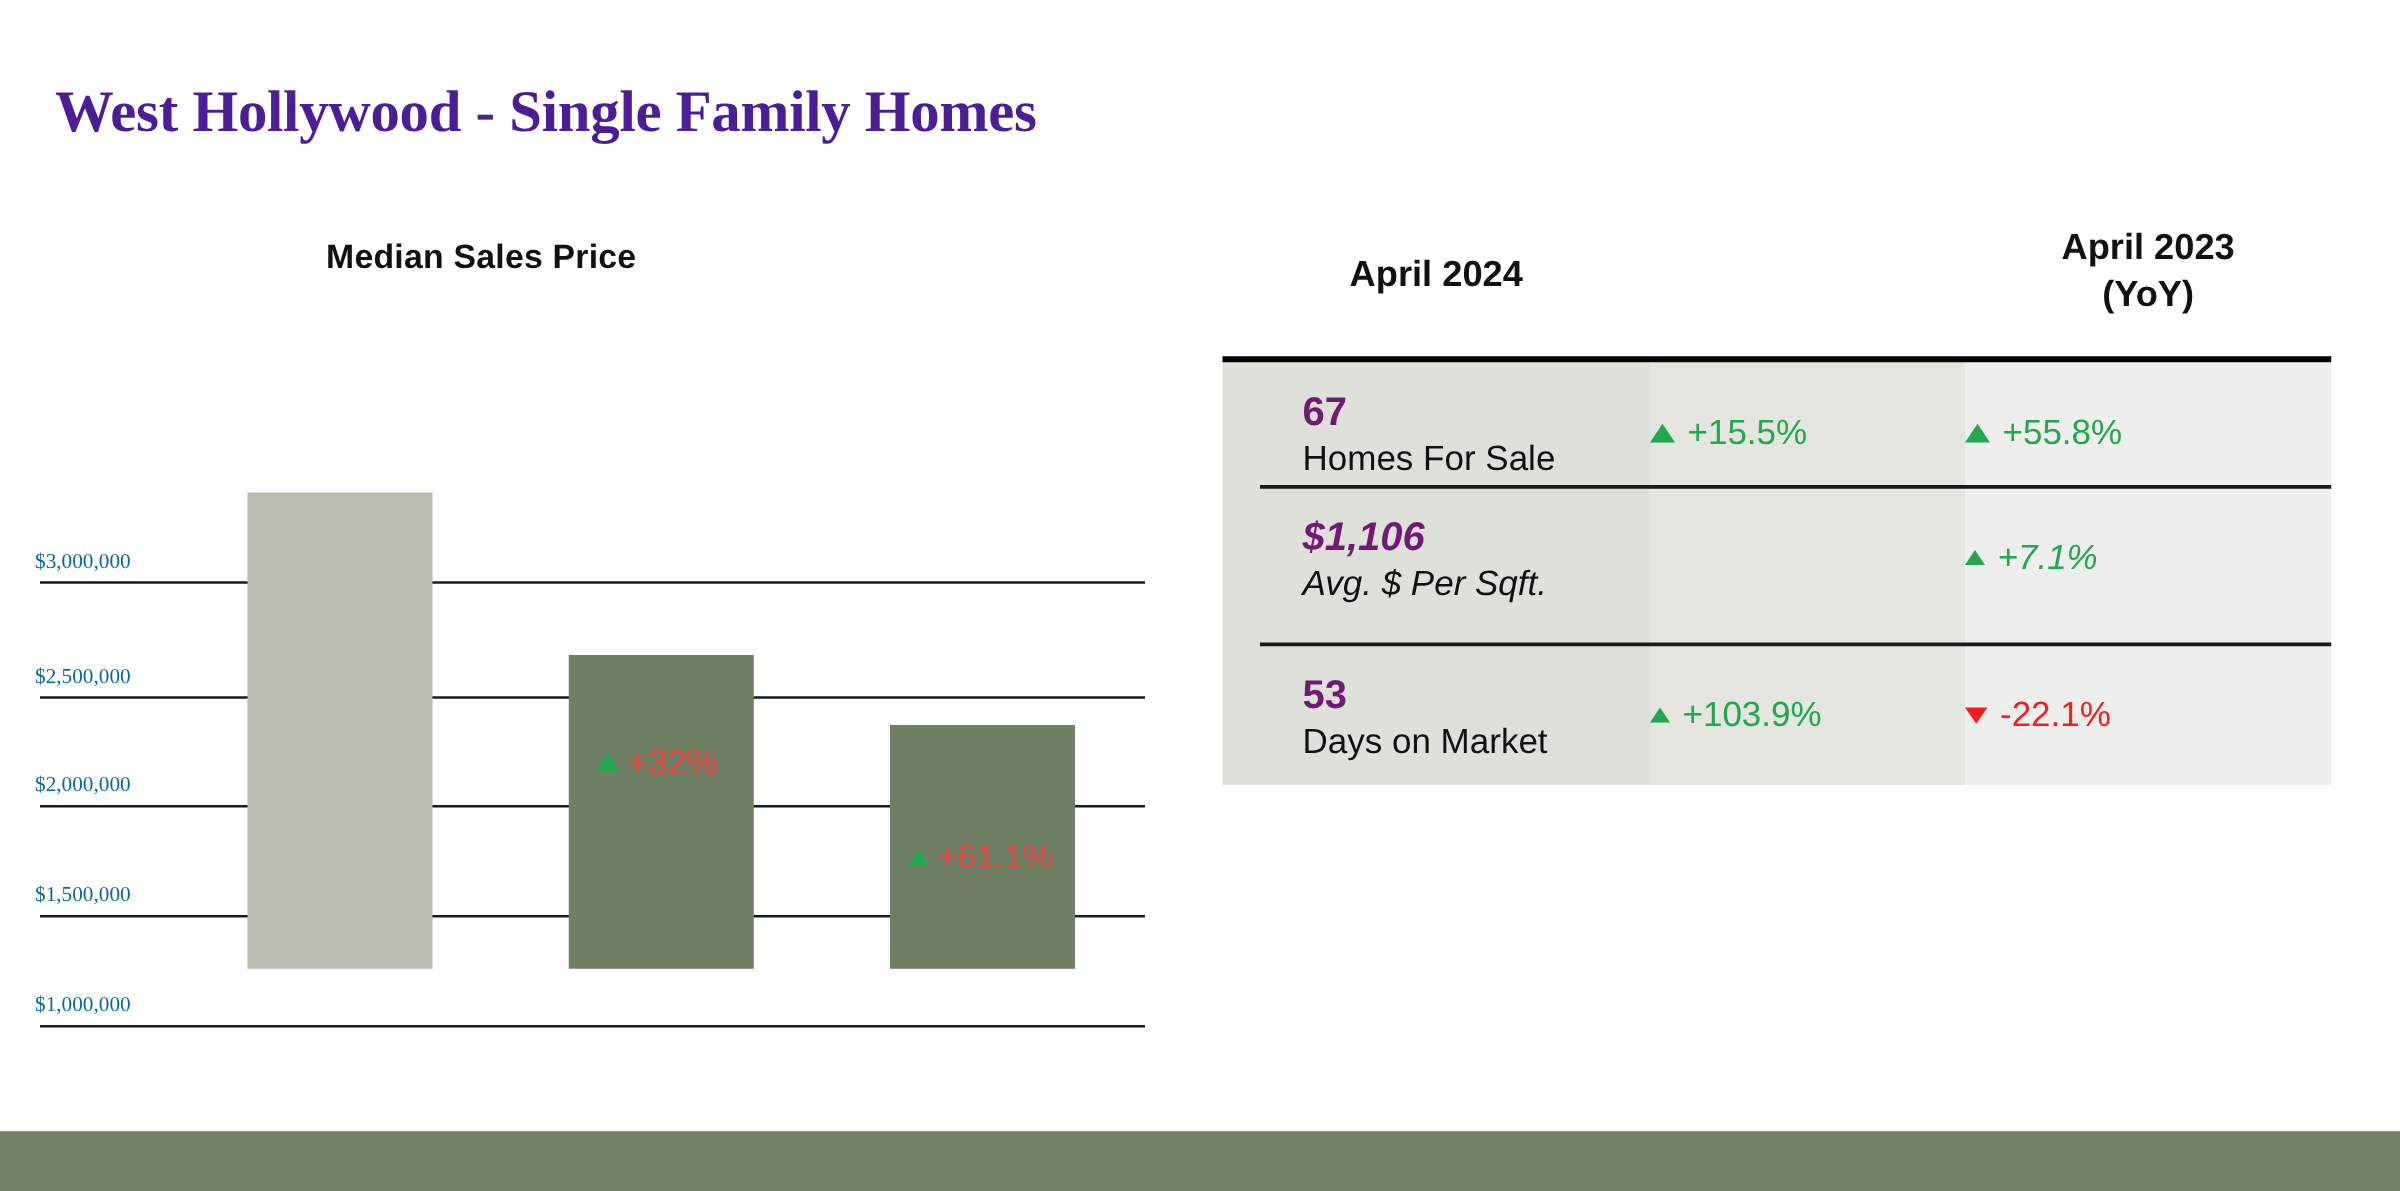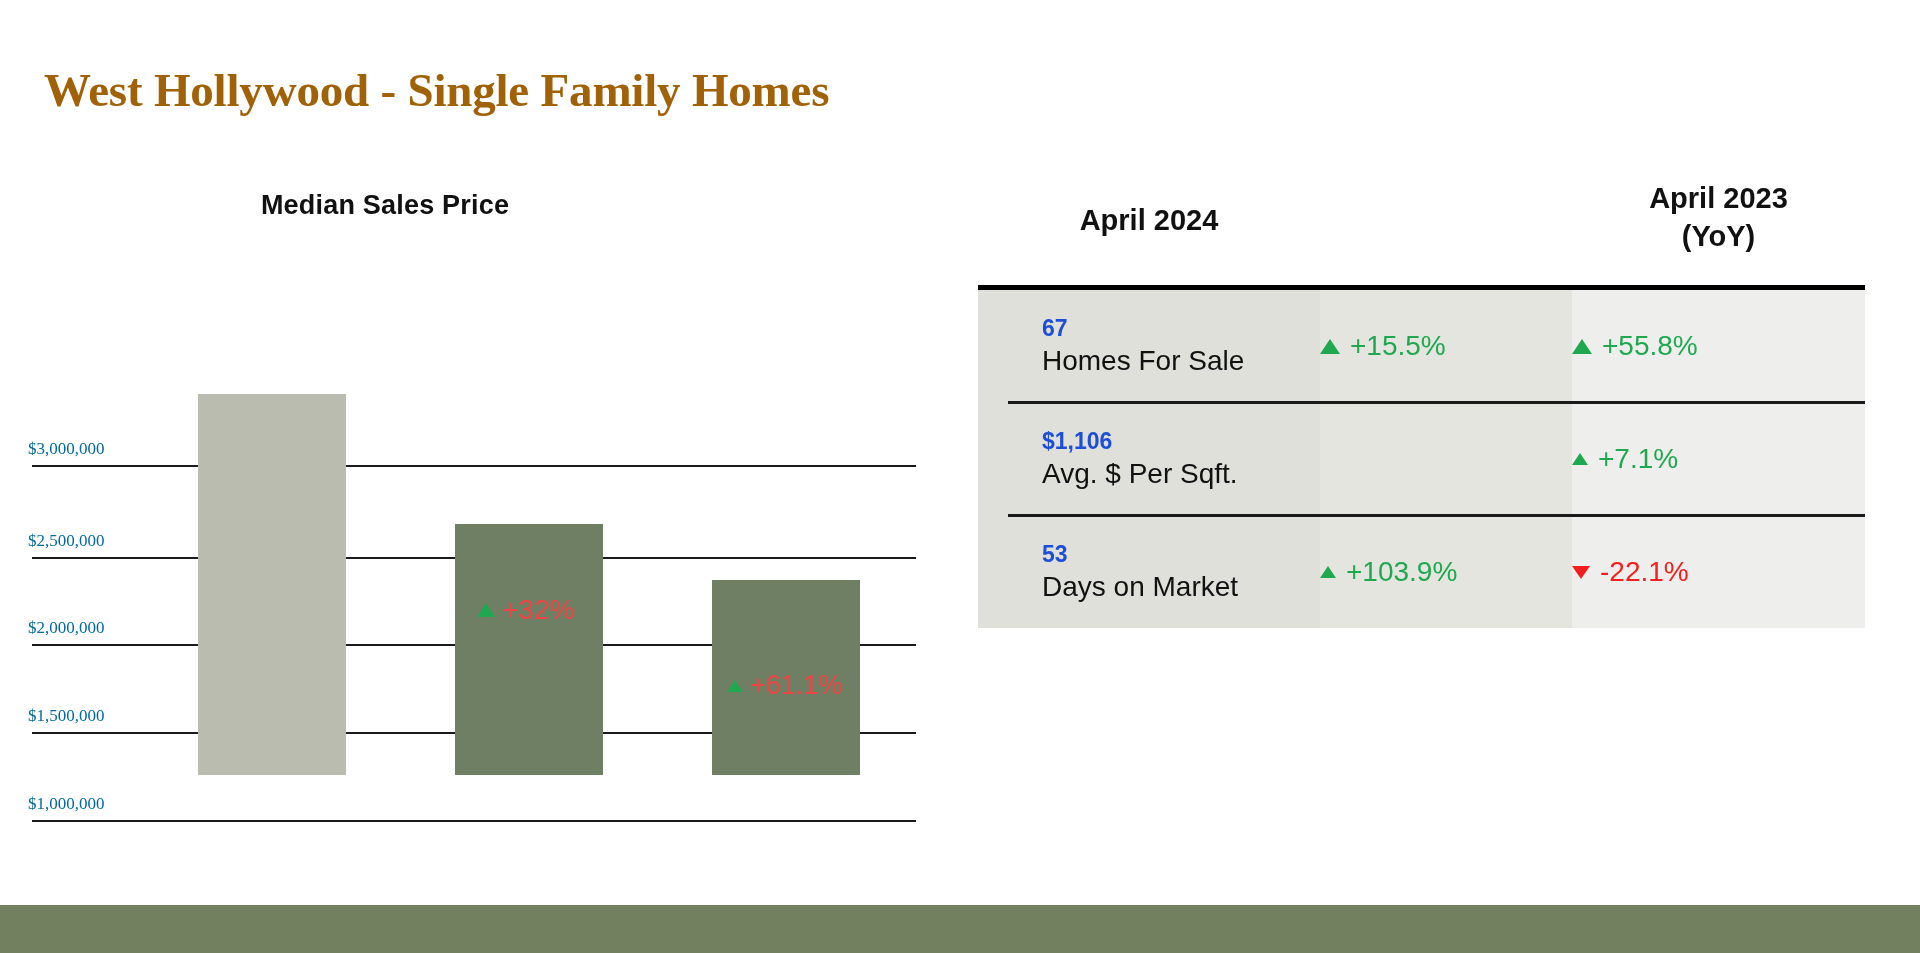--- a/index.html
+++ b/index.html
@@ -16,21 +16,21 @@
   }
 
   
   .slide-title {
     position: absolute;
     left: 44px;
     top: 63px;
     font-family: "Liberation Serif", serif;
     font-size: 47px;
     font-weight: 700;
-    color: #a16207;
+    color: #4c1d95;
     letter-spacing: -0.2px;
     white-space: nowrap;
   }
 
   
   .chart-panel {
     position: absolute;
     left: 0;
     top: 170px;
     width: 950px;
@@ -185,21 +185,21 @@
   .band-mom   { left: 342px; width: 252px; background: #e4e5df; }
   .band-yoy   { left: 594px; width: 293px; background: #eeeeec; }
 
   .row {
     position: absolute;
     left: 0;
     width: 887px;
     height: 112px;
   }
   .row-0 { top: 0px; }
-  .row-1 { top: 113px; }
+  .row-1 { top: 100px; font-style: italic; }
   .row-2 { top: 226px; }
 
   .row-sep {
     position: absolute;
     left: 30px;
     width: 857px;
     height: 3px;
     background: #1a1a1a;
     top: -2px;
   }
@@ -212,23 +212,23 @@
     height: 112px;
     display: flex;
     flex-direction: column;
     justify-content: center;
     align-items: flex-start;
     padding-left: 64px;
     box-sizing: border-box;
   }
   .cell-label .metric-value {
     font-family: "Liberation Sans", sans-serif;
-    font-size: 23px;
+    font-size: 32px;
     font-weight: 700;
-    color: #1d4ed8;
+    color: #701a75;
     line-height: 1.25;
   }
   .cell-label .metric-name {
     font-family: "Liberation Sans", sans-serif;
     font-size: 28px;
     font-weight: 400;
     color: #111111;
     line-height: 1.25;
     white-space: nowrap;
   }

